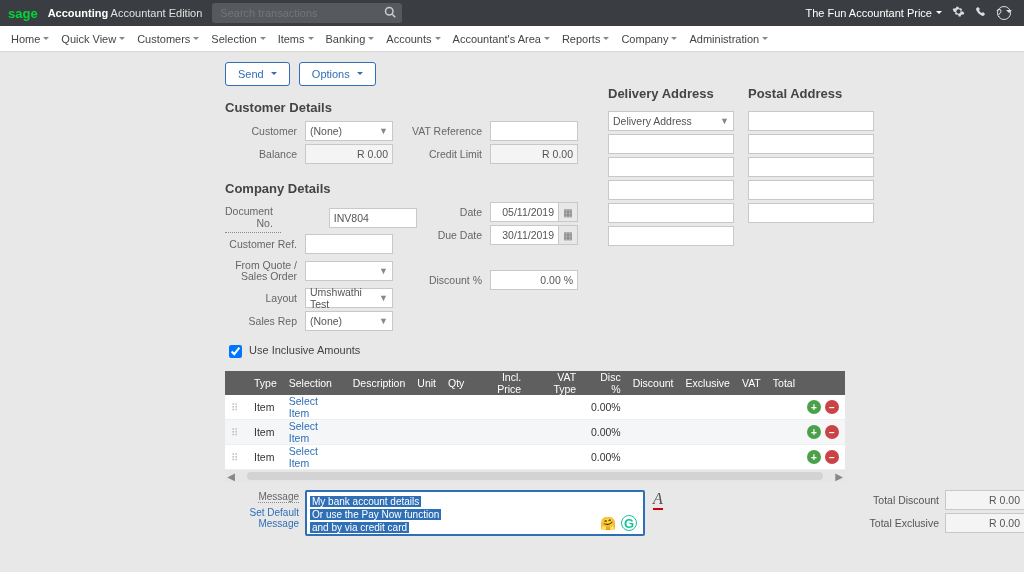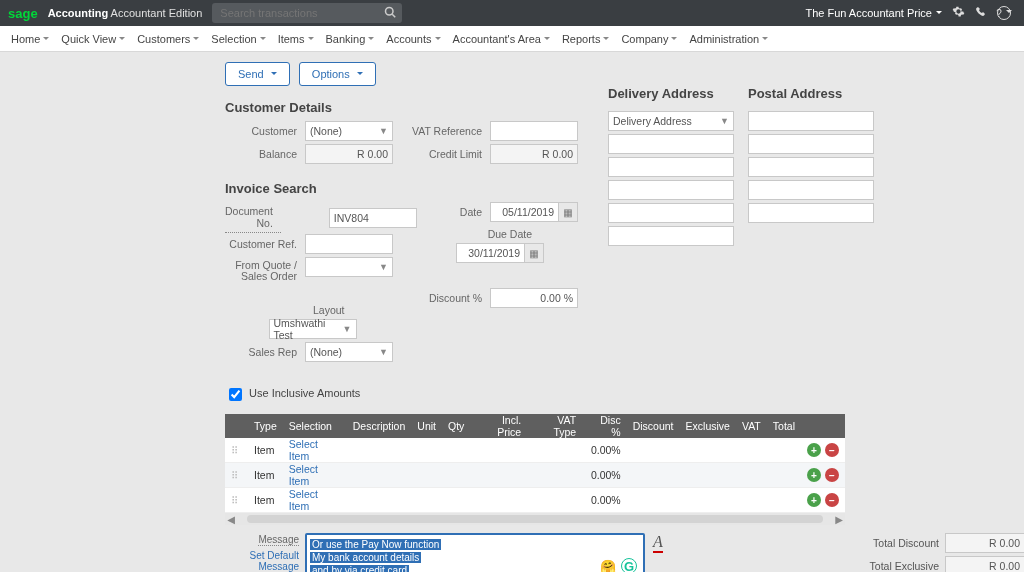--- a/index.html
+++ b/index.html
@@ -31,21 +31,21 @@
   .sel .v{flex:1;}
   .sel .dd{color:#888;font-size:9px;}
   .right-align input, .inp.ra{text-align:right;}
   .date-input{display:inline-flex;}
   .date-input .inp{width:68px;border-right:none;text-align:right;}
   .date-input .cal{width:20px;height:20px;border:1px solid #c8c8c8;display:flex;align-items:center;justify-content:center;color:#777;font-size:10px;}
   .cols{ display:flex; gap:0;}
   .col-addr{width:130px;margin-left:22px;}
   .addr-title{ font-size:13px; color:#444; font-weight:600; margin:0 0 10px 0;text-align:left}
   .addr-stack .sel,.addr-stack .inp{width:126px;display:flex;margin-bottom:3px;}
-  .chk-row{ font-size:11px; color:#444; margin:20px 0 10px 0;}
+  .chk-row{ font-size:11px; color:#444; margin:8px 0 10px 0;}
   .chk-row input{vertical-align:middle;margin-right:4px;}
   
   .linetbl{ width:620px; border-collapse:collapse;}
   .linetbl th{ background:#5f5f5f; color:#fff; font-weight:500; font-size:10.5px; height:22px; padding:0 6px; text-align:left;}
   .linetbl td{ height:24px; font-size:10.5px; padding:0 6px; border-bottom:1px solid #eee; background:#fff;}
   .linetbl tr.alt td{background:#f4f6f8;}
   .linetbl td.link{color:#2f6fb5;cursor:pointer;}
   .row-actions{display:inline-flex;align-items:center;gap:4px;}
   .circ{width:14px;height:14px;border-radius:50%;display:inline-flex;align-items:center;justify-content:center;color:#fff;font-size:10px;font-weight:bold;}
   .circ.add{background:#4aa14a;}
@@ -146,39 +146,39 @@
               <div class="lbl" style="width:80px;">VAT Reference</div>
               <input class="inp" style="width: 88px;">
             </div>
             <div style="display:flex;align-items:center;margin-bottom:3px;">
               <div class="lbl" style="width:80px;">Credit Limit</div>
               <input class="inp readonly ra" style="width: 88px;" readonly="" value="R 0.00">
             </div>
           </div>
         </div>
 
-        <div class="section-title">Invoice Search</div>
+        <div class="section-title">Company Details</div>
         <div style="display:flex;">
           <div style="width:175px;">
             <div style="display:flex;align-items:center;margin-bottom:1px;gap:48px;">
               <div class="lbl dotted" style="width:80px;">Document No.</div>
               <input class="inp" style="width: 88px;" value="INV804">
             </div>
             <div style="display:flex;align-items:center;margin-bottom:3px;">
               <div class="lbl" style="width:80px;">Customer Ref.</div>
               <input class="inp" style="width: 88px;">
             </div>
-            <div style="display:flex;margin-bottom:16px;">
+            <div style="display:flex;align-items:center;margin-bottom:3px;">
               <div class="lbl" style="width:80px;line-height:11px;">From Quote / Sales Order</div>
               <div class="sel" style="width:88px;">
                   <span class="v"></span>
                   <span class="dd">▼</span>
                 </div>
             </div>
-            <div style="display:flex;align-items:center;margin-bottom:3px;flex-direction:column;">
+            <div style="display:flex;align-items:center;margin-bottom:3px;">
               <div class="lbl" style="width:80px;">Layout</div>
               <div class="sel" style="width:88px;">
                   <span class="v">Umshwathi Test</span>
                   <span class="dd">▼</span>
                 </div>
             </div>
             <div style="display:flex;align-items:center;margin-bottom:3px;">
               <div class="lbl" style="width:80px;">Sales Rep</div>
               <div class="sel" style="width:88px;">
                   <span class="v">(None)</span>
@@ -187,21 +187,21 @@
             </div>
           </div>
           <div style="width:180px;margin-left:10px;">
             <div style="display:flex;align-items:center;margin-bottom:3px;">
               <div class="lbl" style="width:80px;">Date</div>
               <div class="date-input">
                   <input class="inp" value="05/11/2019" style="">
                   <div class="cal">▦</div>
                 </div>
             </div>
-            <div style="display:flex;align-items:center;margin-bottom:3px;flex-direction:column;">
+            <div style="display:flex;margin-bottom:3px;">
               <div class="lbl" style="width:80px;">Due Date</div>
               <div class="date-input">
                   <input class="inp" value="30/11/2019" style="">
                   <div class="cal">▦</div>
                 </div>
             </div>
             <div style="height:22px;"></div>
             <div style="display:flex;align-items:center;margin-bottom:3px;">
               <div class="lbl" style="width:80px;">Discount %</div>
               <input class="inp ra" style="width: 88px;" value="0.00 %">
@@ -327,22 +327,22 @@
       <span class="arrow">▶</span>
     </div>
 
     
     <div class="lower">
       <div class="msg-labels">
         <div class="dotted" style="display:inline-block;">Message</div>
         <div class="setdef">Set Default Message</div>
       </div>
       <div class="msg-box">
+        <div><span class="ln">My bank account details</span></div>
         <div><span class="ln">Or use the Pay Now function</span></div>
-        <div><span class="ln">My bank account details</span></div>
         <div><span class="ln">and by via credit card</span></div>
 
         <span class="badge em">🤗</span>
         <span class="badge g">G</span>
       </div>
       <span class="A-icon">A<span style="color:#c00;border-bottom:2px solid #c00;font-size:8px;display:block;width:10px;"></span></span>
       <div class="totals">
         <div class="trow">
             <span class="tl">Total Discount</span>
             <span class="tv"><input class="inp" readonly="" value="R 0.00" style=""></span>

